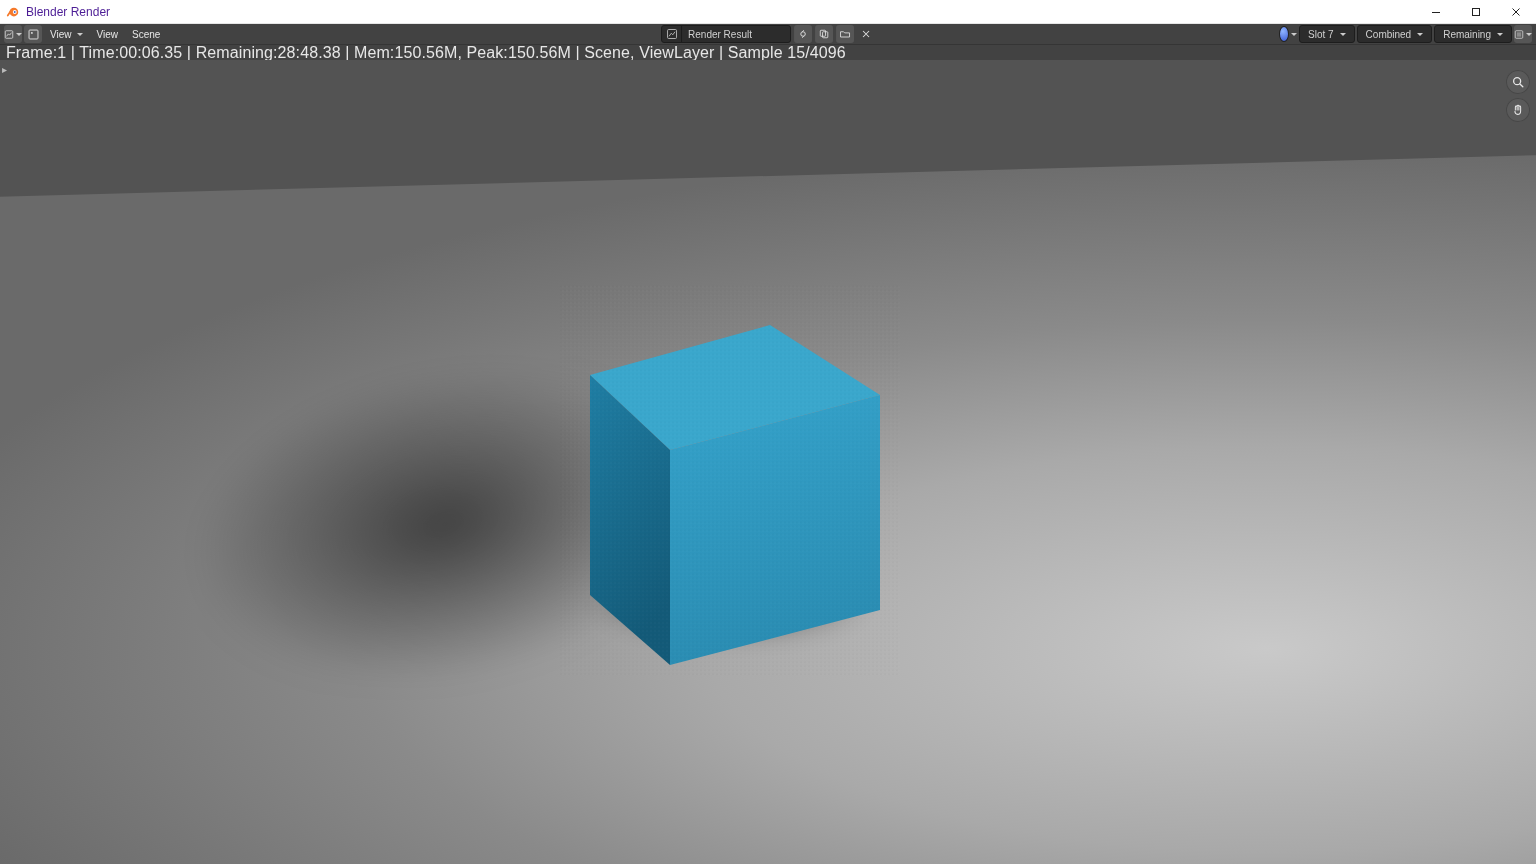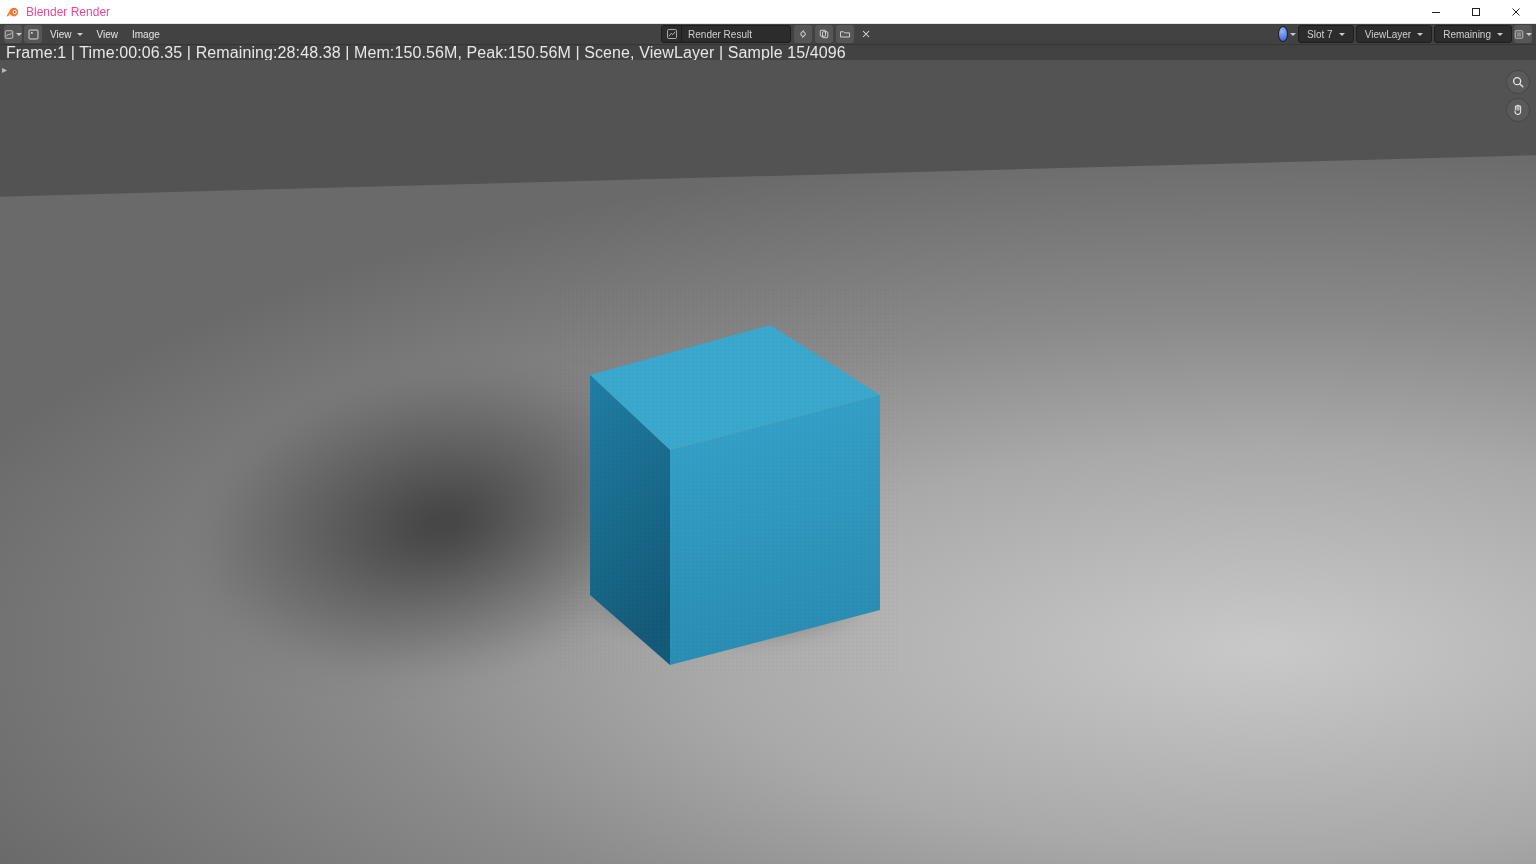--- a/index.html
+++ b/index.html
@@ -5,21 +5,21 @@
   * { margin: 0; padding: 0; box-sizing: border-box; font-family: -apple-system, "Segoe UI", Arial, sans-serif; }
   html, body { width: 1536px; height: 864px; overflow: hidden; background: #fff; }
 
   
   .titlebar {
     width: 100%; height: 24px; background: #ffffff; display: flex;
     align-items: center; justify-content: space-between; border-bottom: 1px solid #e6e6e6;
   }
   .titlebar-left { display: flex; align-items: center; gap: 6px; padding-left: 6px; }
   .titlebar-left .app-icon { width: 14px; height: 14px; }
-  .titlebar-left .title { font-size: 12px; color: #ec4899; }
+  .titlebar-left .title { font-size: 12px; color: #4c1d95; }
   .titlebar-right { display: flex; height: 100%; }
   .win-btn {
     width: 40px; height: 100%; display: flex; align-items: center; justify-content: center;
     color: #222; cursor: default;
   }
 
   
   .header {
     width: 100%; height: 20px; background: #424242; display: flex;
     align-items: center; color: #e6e6e6; font-size: 10px; position: relative;
@@ -176,21 +176,21 @@
         <circle cx="6" cy="6" r="1.2" fill="#ddd"></circle>
       </svg>
     </div>
     <div class="hdr-item caret">
       <span>View</span>
     </div>
     <div class="hdr-item">
       <span>View</span>
     </div>
     <div class="hdr-item">
-      <span>Image</span>
+      <span>Scene</span>
     </div>
   </div>
 
   <div class="center">
     <div class="combo">
       <span class="icon-slot">
         <svg width="12" height="12" viewBox="0 0 16 16">
             <rect x="2" y="2" width="12" height="12" rx="1.5" fill="none" stroke="#bbb" stroke-width="1.2"></rect>
             <path d="M4 11 L7 7 L9 9 L12 5" stroke="#bbb" stroke-width="1.2" fill="none"></path>
           </svg>
@@ -222,21 +222,21 @@
   </div>
 
   <div class="right">
     <div class="icon-box caret" style="border-radius:10px;background:transparent">
       <span class="color-swatch"></span>
     </div>
     <div class="pill caret">
       <span>Slot 7</span>
     </div>
     <div class="pill caret">
-      <span>ViewLayer</span>
+      <span>Combined</span>
     </div>
     <div class="pill caret">
       <span>Remaining</span>
     </div>
     <div class="icon-box caret">
       <svg viewBox="0 0 16 16">
           <rect x="2" y="2" width="12" height="12" rx="1.5" fill="none" stroke="#ddd" stroke-width="1.2"></rect>
           <rect x="4.5" y="4.5" width="7" height="7" fill="#ddd" opacity="0.4"></rect>
         </svg>
     </div>

